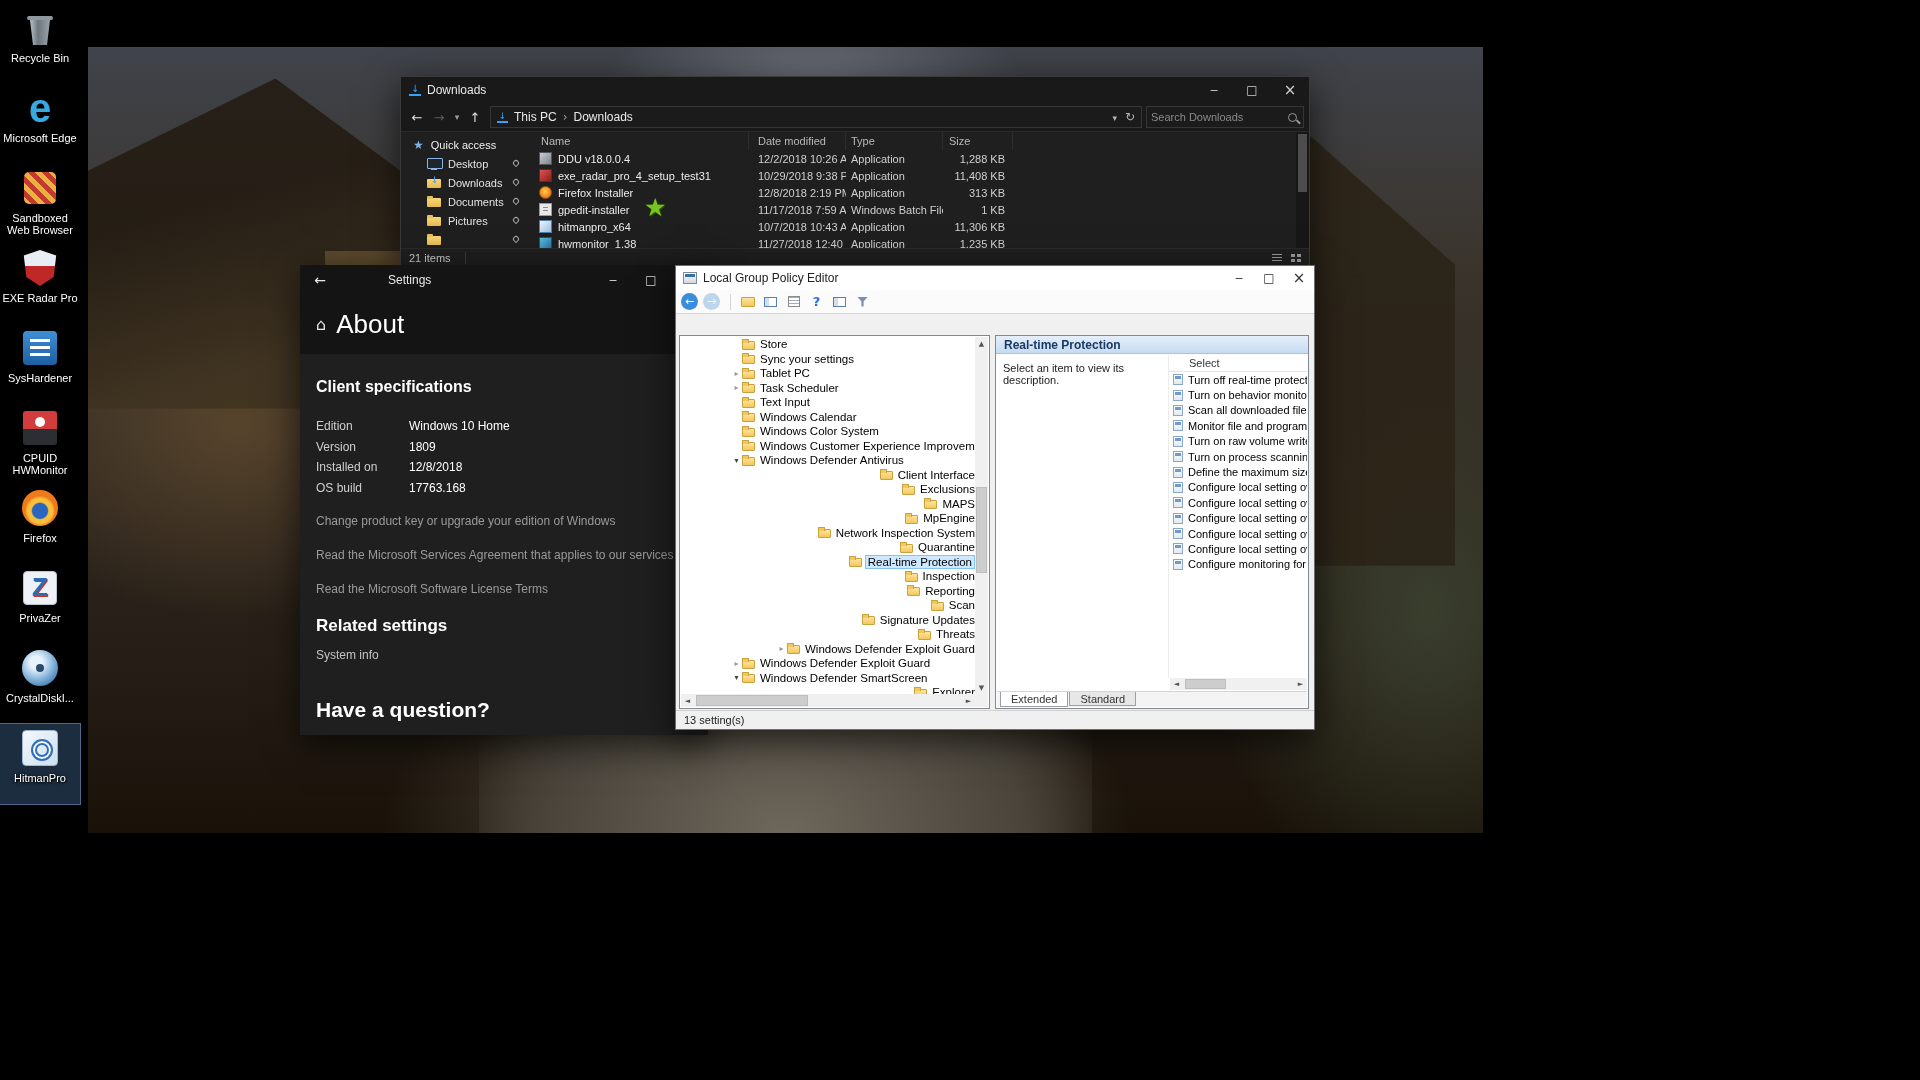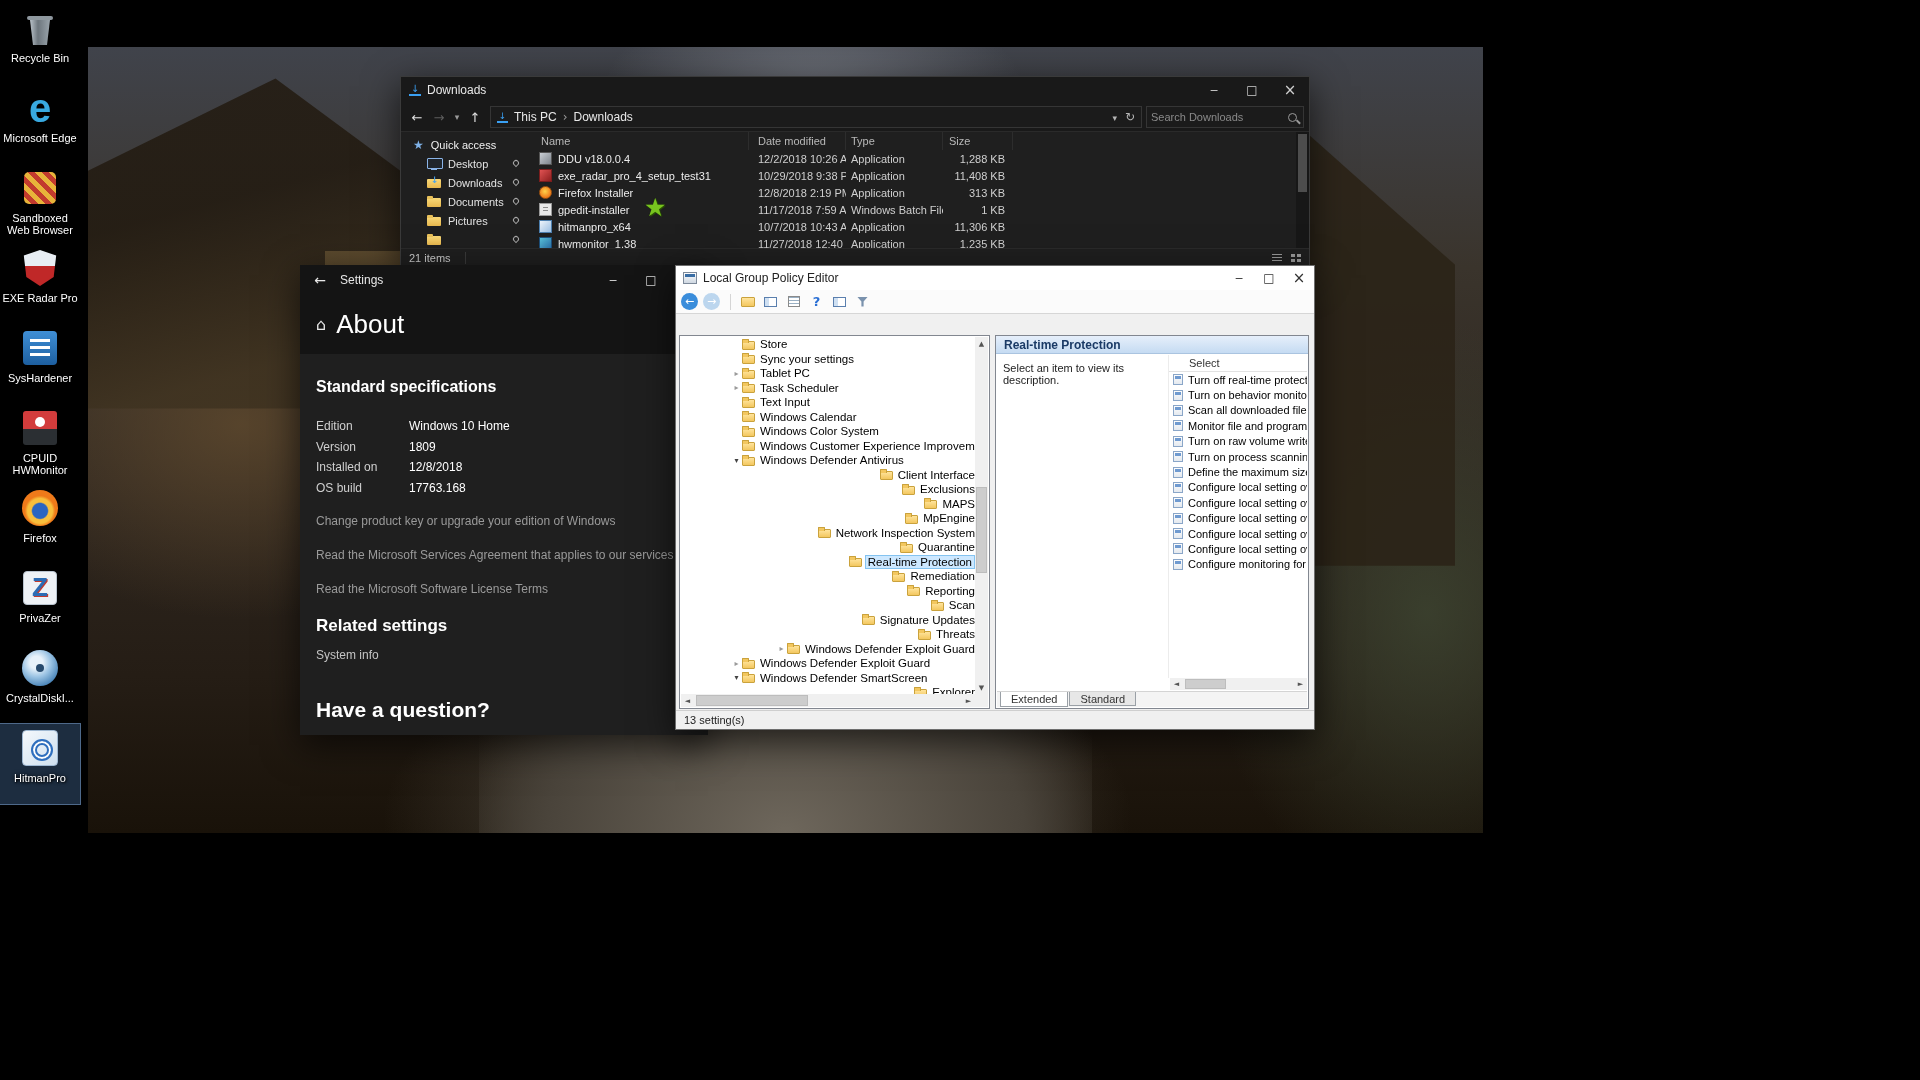--- a/index.html
+++ b/index.html
@@ -155,21 +155,21 @@
      linear-gradient(#9a9a9a,#9a9a9a) 0 0/4px 3px no-repeat,
      linear-gradient(#9a9a9a,#9a9a9a) 6px 0/4px 3px no-repeat,
      linear-gradient(#9a9a9a,#9a9a9a) 0 5px/4px 3px no-repeat,
      linear-gradient(#9a9a9a,#9a9a9a) 6px 5px/4px 3px no-repeat;}
   .star-cursor{position:absolute;left:644px;top:193px;font-size:25px;color:#78c41f;z-index:9;
     font-family:"DejaVu Sans",sans-serif;text-shadow:0 0 1px #2d5a00,1px 1px 1px #2d5a00;}
   .star-cursor::before{content:"★";}
 
   
   .settings{left:300px;top:265px;width:408px;height:470px;background:#1f1f1f;color:#fff;z-index:2;overflow:hidden;}
-  .st-titlebar{height:30px;display:flex;align-items:center;background:#141414;}
+  .st-titlebar{height:30px;display:flex;align-items:center;background:#141414;gap:48px;}
   .st-back{width:40px;height:100%;display:flex;align-items:center;justify-content:center;
     font-family:"DejaVu Sans",sans-serif;font-size:14px;color:#e8e8e8;}
   .st-back::before{content:"←";}
   .st-title{font-size:12px;color:#e8e8e8;}
   .st-titlebar .capbtn{color:#dcdcdc;}
   .st-pagehead{display:flex;align-items:center;gap:10px;padding:14px 0 0 16px;background:#141414;
     padding-bottom:14px;}
   .st-home{font-size:16px;color:#e8e8e8;font-family:"DejaVu Sans",sans-serif;}
   .st-home::before{content:"⌂";}
   .st-pagetitle{font-size:26px;font-weight:normal;color:#fff;}
@@ -486,21 +486,21 @@
         <span class="capbtn b-min"></span>
         <span class="capbtn b-max"></span>
         <span class="capbtn b-close"></span>
       </div>
     </div>
     <div class="st-pagehead">
       <span class="st-home"></span>
       <h1 class="st-pagetitle">About</h1>
     </div>
     <div class="st-content">
-      <h2 class="st-h2">Standard specifications</h2>
+      <h2 class="st-h2">Client specifications</h2>
       <div class="spec-rows">
 
       <div class="spec-row">
           <span class="spec-label">Edition</span>
           <span class="spec-value">Windows 10 Home</span>
         </div>
           <div class="spec-row">
           <span class="spec-label">Version</span>
           <span class="spec-value">1809</span>
         </div>
@@ -638,21 +638,21 @@
           <span class="tlabel">Quarantine</span>
         </div>
           <div class="trow lv3 selected">
           <span class="exp"></span>
           <span class="tfolder"></span>
           <span class="tlabel">Real-time Protection</span>
         </div>
           <div class="trow lv3">
           <span class="exp"></span>
           <span class="tfolder"></span>
-          <span class="tlabel">Remediation</span>
+          <span class="tlabel">Inspection</span>
         </div>
           <div class="trow lv3">
           <span class="exp"></span>
           <span class="tfolder"></span>
           <span class="tlabel">Reporting</span>
         </div>
           <div class="trow lv3">
           <span class="exp"></span>
           <span class="tfolder"></span>
           <span class="tlabel">Scan</span>

